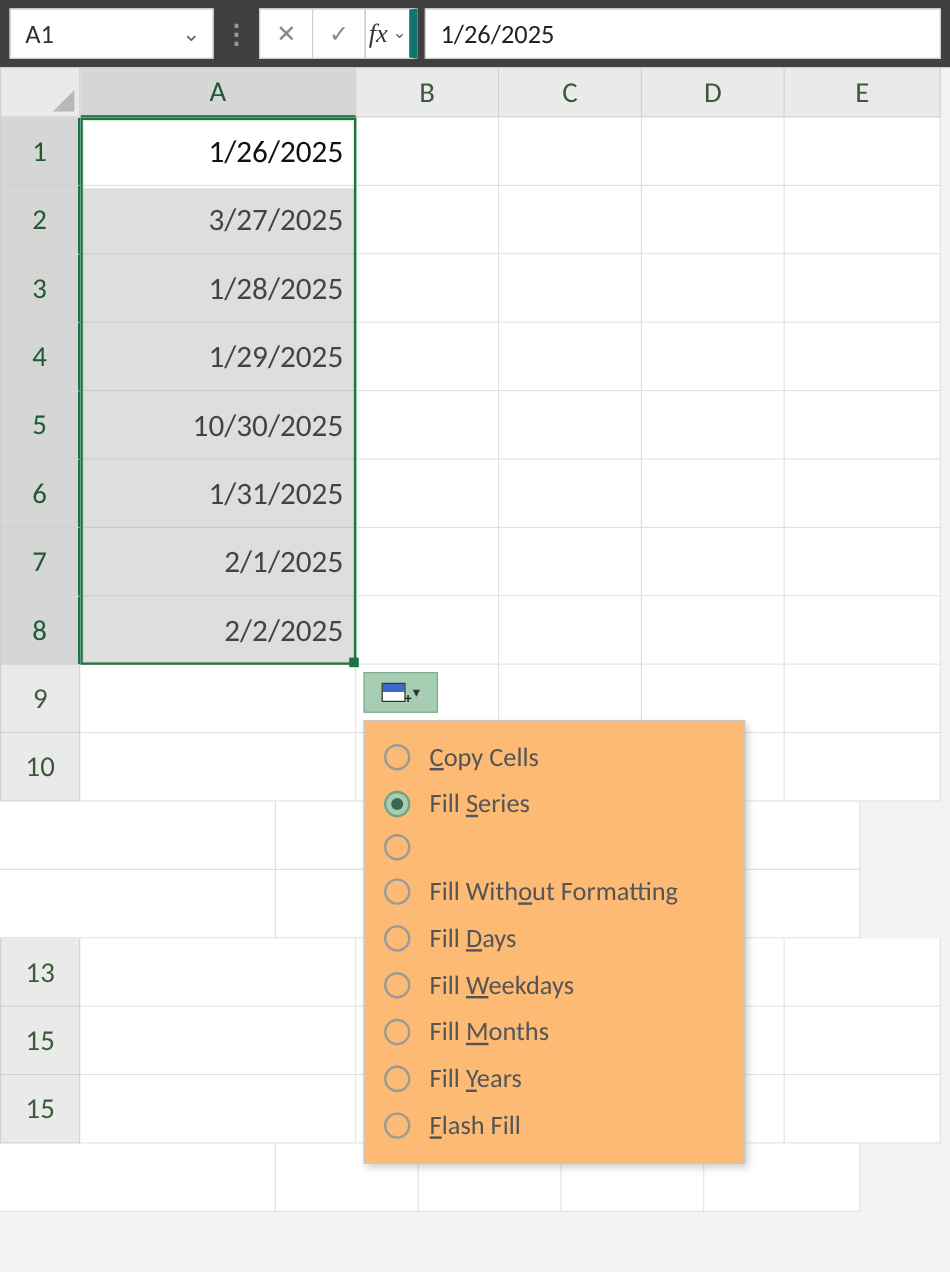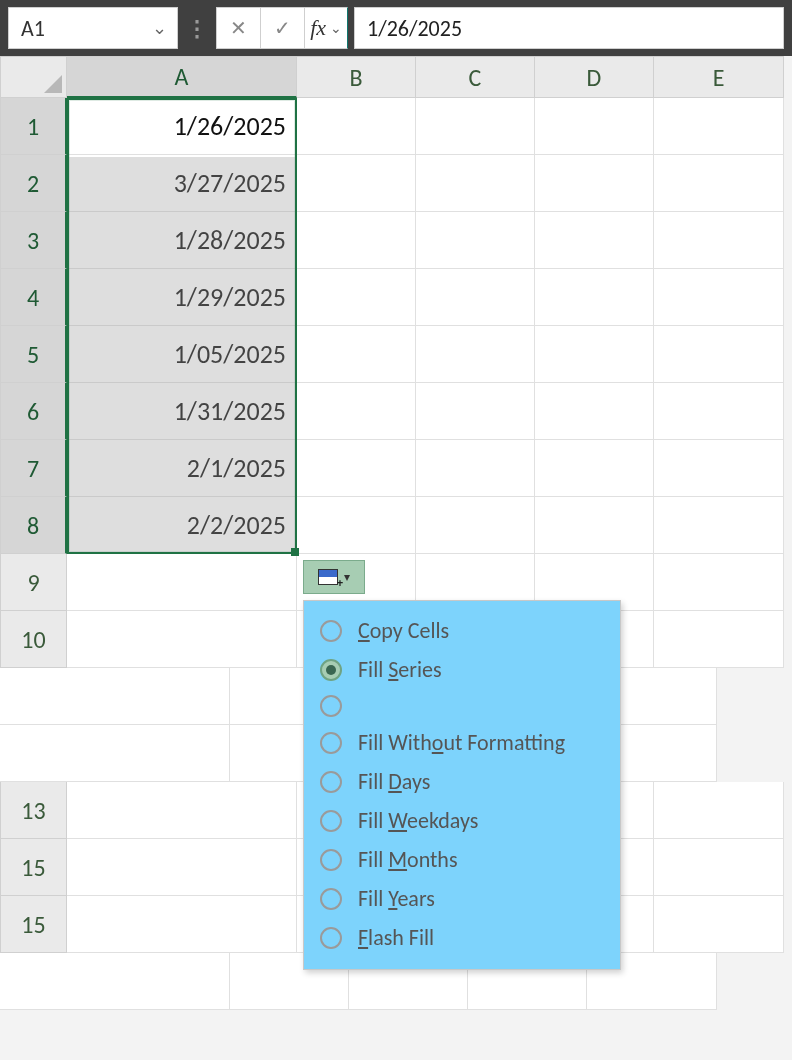--- a/index.html
+++ b/index.html
@@ -31,21 +31,21 @@
   .vsep { color:#9a9a9a; font-size:22px; padding:0 2px; font-weight:bold;}
   .fb-btn {
     display:flex; align-items:center; justify-content:center;
     height:42px; width:44px; background:#fff; border:1px solid #cfcfcf;
     font-size:20px; color:#888;
   }
   .fb-btn.fx { font-style:italic; font-family: "Times New Roman", serif; color:#333; font-size:22px;}
   .fb-btn.fx .chev { font-style:normal; font-size:14px; color:#666; margin-left:4px;}
   .fb-btn-group { display:flex; gap:0; }
   .fb-btn-group .fb-btn { border-right:none; }
-  .fb-btn-group .fb-btn:last-child { border-right:1px solid #0f766e;}
+  .fb-btn-group .fb-btn:last-child { border-right:7px solid #0f766e;}
   .formula-input {
     flex:1; height:42px; background:#fff; border:1px solid #cfcfcf;
     padding:0 12px; font-size:22px; color:#222; display:flex; align-items:center;
   }
 
   
   .grid { position:relative; }
   .hdr-row { display:flex; height:42px; }
   .corner {
     width:67px; border:1px solid #d0d0d0; background:#eaeaea;
@@ -106,21 +106,21 @@
     border:1px solid #333;
   }
   .autofill-btn .mini::after{
     content:"+"; position:absolute; right:-6px; bottom:-6px;
     font-size:12px; color:#222; font-weight:bold;
   }
   .autofill-btn .dd { font-size:12px; color:#333;}
 
   .menu {
     position:absolute;
-    background:#7dd3fc; border:1px solid #c8c8c8;
+    background:#fdba74; border:1px solid #c8c8c8;
     box-shadow: 2px 3px 6px rgba(0,0,0,0.18);
     padding:10px 16px 12px 12px;
     min-width:318px;
   }
   .menu-item{
     display:flex; align-items:center; gap:16px;
     padding:6px 4px; font-size:22px; color:#555;
     cursor:default;
   }
   .radio {
@@ -198,21 +198,21 @@
       <div class="row">
         <div class="rowhdr sel">4</div>
         <div class="cell colA">1/29/2025</div>
         <div class="cell colB"></div>
         <div class="cell colC"></div>
         <div class="cell colD"></div>
         <div class="cell colE"></div>
       </div>
       <div class="row">
         <div class="rowhdr sel">5</div>
-        <div class="cell colA">1/05/2025</div>
+        <div class="cell colA">10/30/2025</div>
         <div class="cell colB"></div>
         <div class="cell colC"></div>
         <div class="cell colD"></div>
         <div class="cell colE"></div>
       </div>
       <div class="row">
         <div class="rowhdr sel">6</div>
         <div class="cell colA">1/31/2025</div>
         <div class="cell colB"></div>
         <div class="cell colC"></div>

